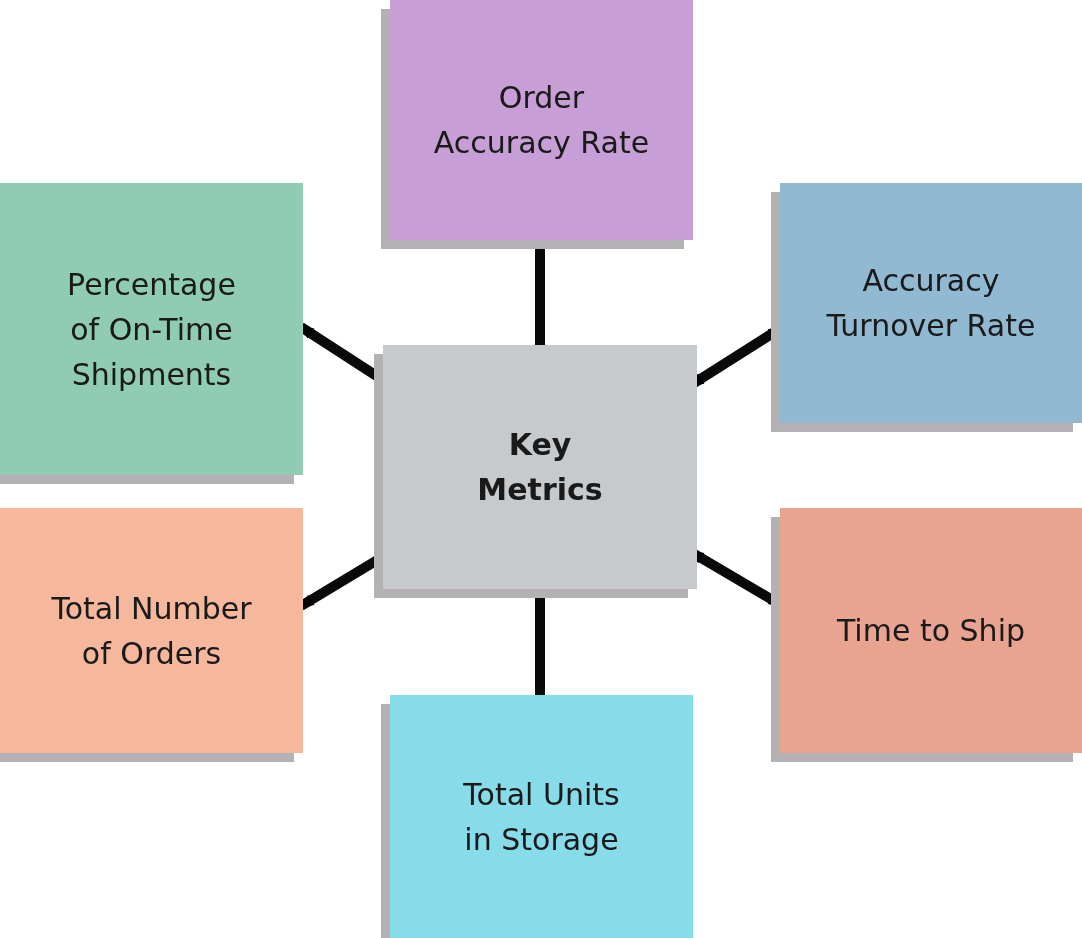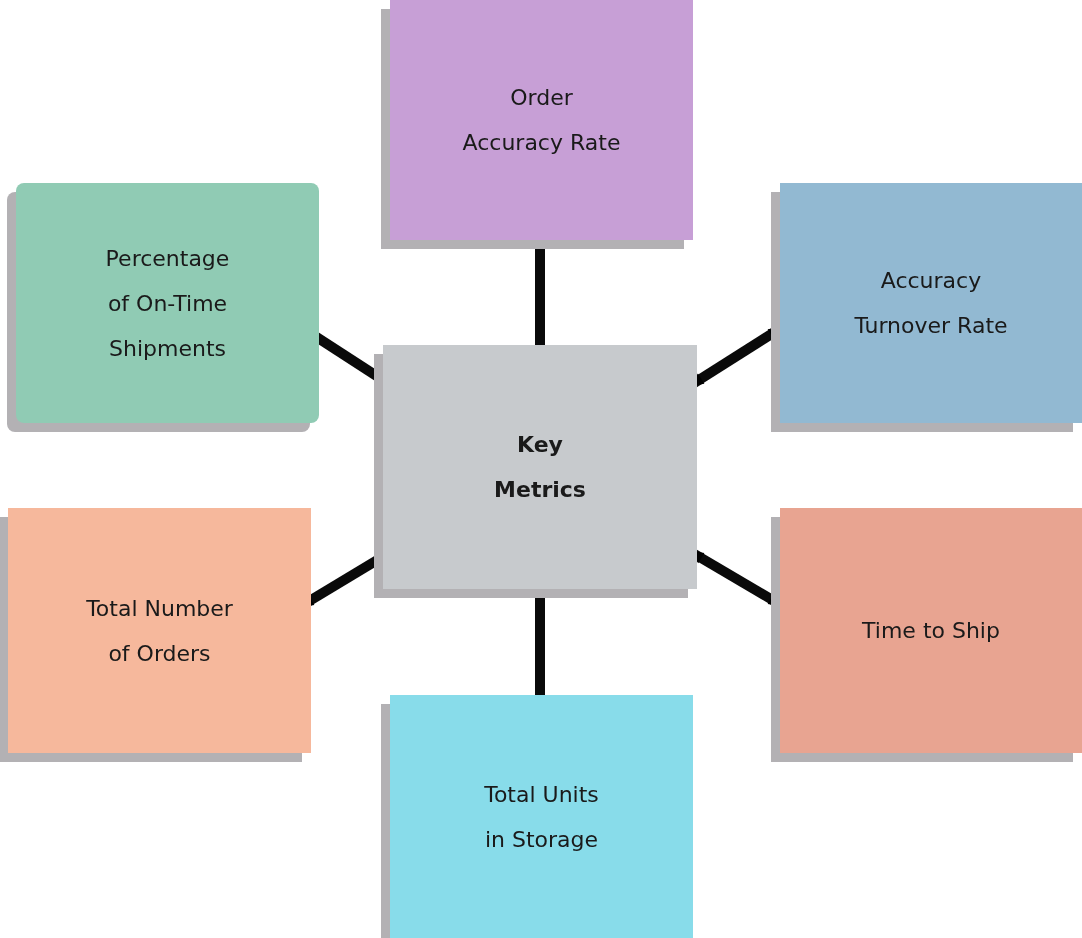--- a/index.html
+++ b/index.html
@@ -13,28 +13,28 @@
   .connector-layer{
     position:absolute;left:0;top:0;width:1082px;height:938px;
     z-index:1;
   }
   .node{
     position:absolute;
     z-index:2;
     display:flex;align-items:center;justify-content:center;
     text-align:center;
     color:#1a1a1a;
-    font-size:22px;
+    font-size:30px;
     line-height:45px;
     box-shadow:-9px 9px 0 0 #b3b1b4;
   }
   .node .label{white-space:pre-line;}
   .node-center{font-weight:bold;}
   .node-top         {left:390px; top:0;     width:303px; height:240px;}
-  .node-top-left    {left:16px;     top:183px; width:303px; height:240px;border-radius:8px;}
+  .node-top-left    {left:0;     top:183px; width:303px; height:292px;}
   .node-top-right   {left:780px; top:183px; width:302px; height:240px;}
   .node-center      {left:383px; top:345px; width:314px; height:244px;}
   .node-bottom-left {left:0;     top:508px; width:303px; height:245px;}
   .node-bottom-right{left:780px; top:508px; width:302px; height:245px;justify-content:center;}
   .node-bottom      {left:390px; top:695px; width:303px; height:243px;}
 </style>
 </head>
 <body>
 
 <div class="stage">
@@ -69,21 +69,21 @@
   <div class="node node-top-right" style="background-color: rgb(146, 185, 210);">
     <span class="label">Accuracy
 Turnover Rate</span>
   </div>
 
   <div class="node node-center" style="background-color: rgb(199, 202, 205);">
     <span class="label">Key
 Metrics</span>
   </div>
 
-  <div class="node node-bottom-left" style="background-color: rgb(246, 184, 156); margin-left: 8px;">
+  <div class="node node-bottom-left" style="background-color: rgb(246, 184, 156);">
     <span class="label">Total Number
 of Orders</span>
   </div>
 
   <div class="node node-bottom-right" style="background-color: rgb(232, 164, 145);">
     <span class="label">Time to Ship</span>
   </div>
 
   <div class="node node-bottom" style="background-color: rgb(136, 220, 234);">
     <span class="label">Total Units

